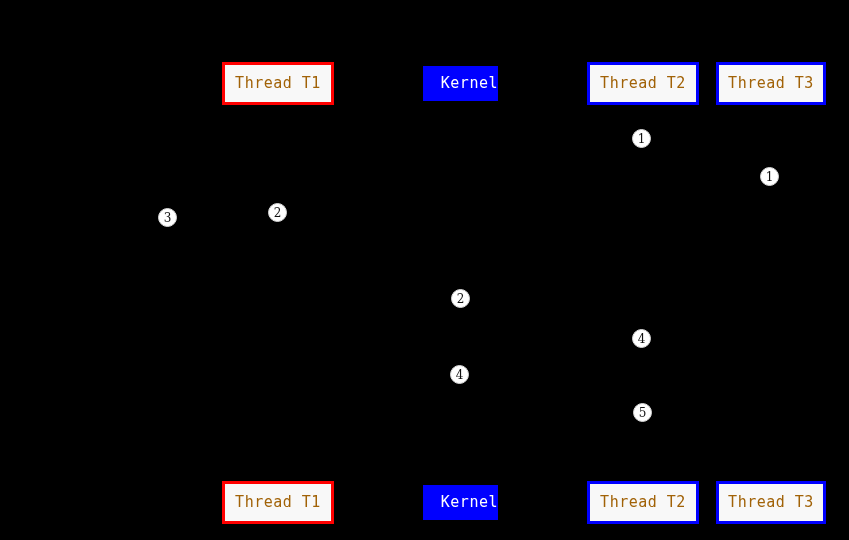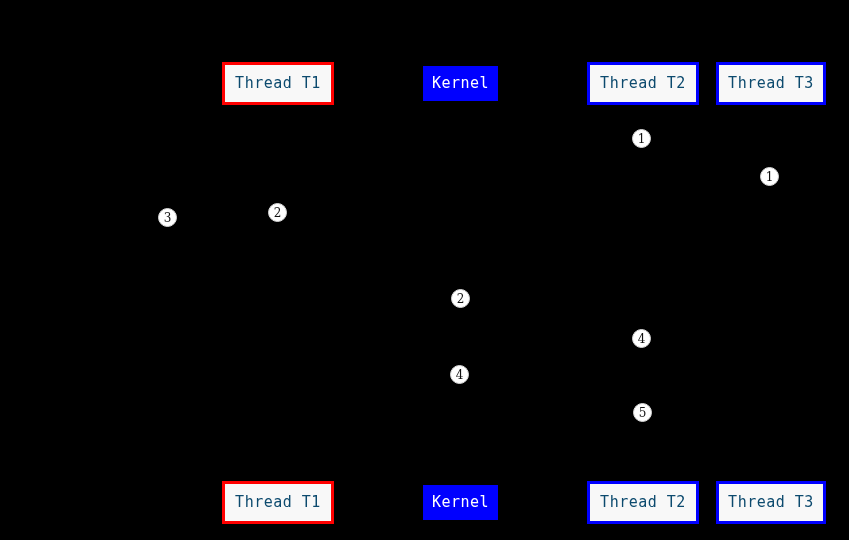--- a/index.html
+++ b/index.html
@@ -30,27 +30,28 @@
     display: flex;
     align-items: center;
     justify-content: center;
     white-space: nowrap;
     font-size: 15px;
     letter-spacing: 0.5px;
     line-height: 1;
   }
   .participant.framed {
     background: #f8f8f8;
-    color: #0c4a6e;
+    color: #a16207;
     border-style: solid;
     border-width: 3px;
   }
   .participant.solid {
     color: #ffffff;
     border: none;
+    justify-content: flex-end;
   }
 
   
   .badge {
     position: absolute;
     box-sizing: border-box;
     width: 19px;
     height: 19px;
     border-radius: 50%;
     background: #ffffff;

